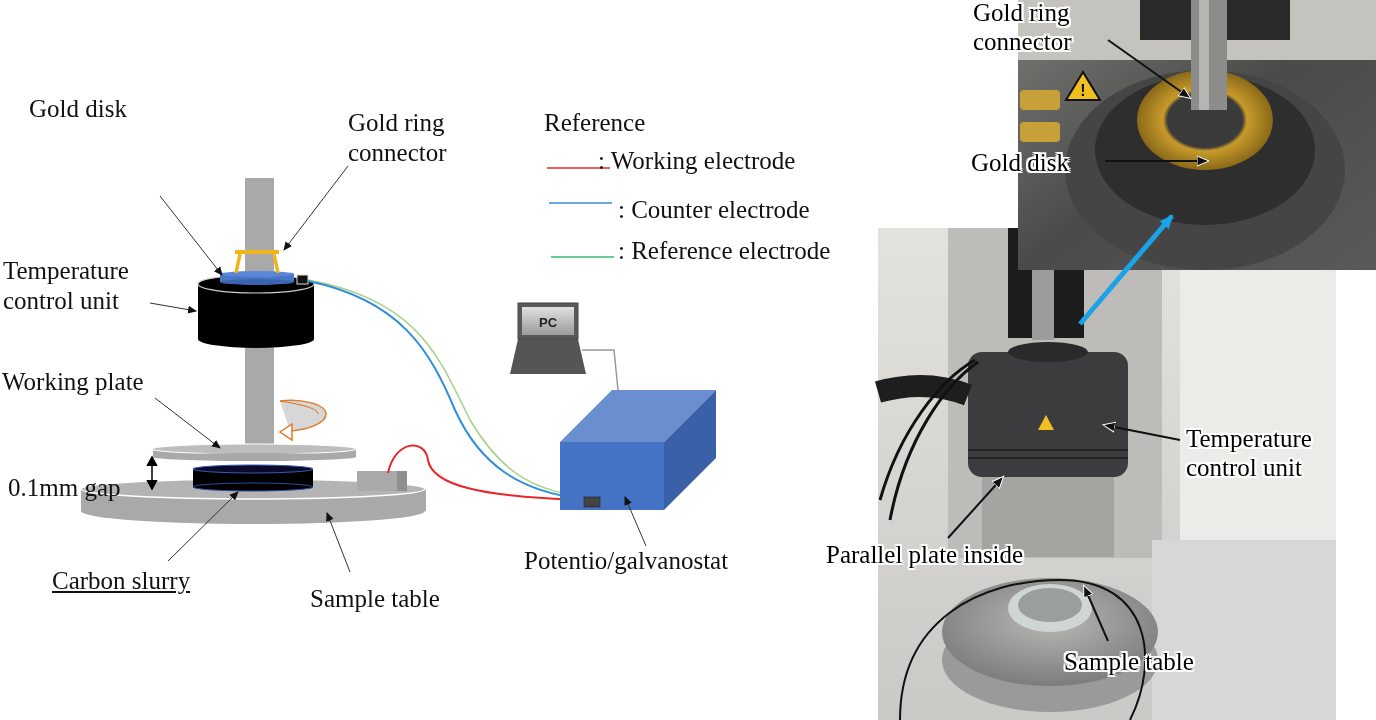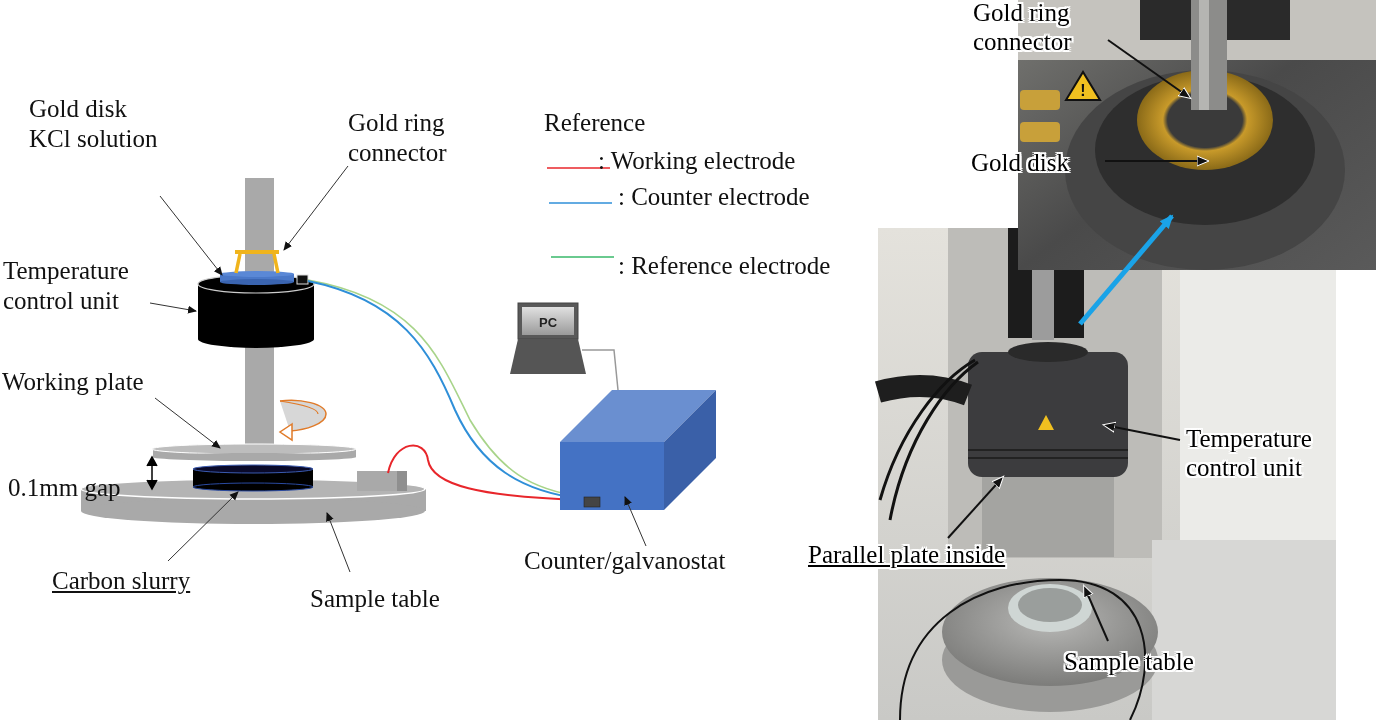--- a/index.html
+++ b/index.html
@@ -185,50 +185,49 @@
 
   <line x1="1108" y1="40" x2="1190" y2="98" stroke="#111" stroke-width="2" marker-end="url(#arrowWhite)"></line>
   <line x1="1105" y1="161" x2="1208" y2="161" stroke="#111" stroke-width="2" marker-end="url(#arrowWhite)"></line>
   <line x1="1180" y1="440" x2="1104" y2="425" stroke="#111" stroke-width="2" marker-end="url(#arrowWhite)"></line>
   <line x1="948" y1="538" x2="1003" y2="477" stroke="#111" stroke-width="2" marker-end="url(#arrowWhite)"></line>
   <line x1="1108" y1="641" x2="1084" y2="586" stroke="#111" stroke-width="2" marker-end="url(#arrowWhite)"></line>
 </svg>
 
 <div class="lbl" style="left:29px;top:94px;">
   <div>Gold disk</div>
-  <div>KCl solution</div>
 </div>
 
 <div class="lbl" style="left:348px;top:108px;">
   <div>Gold ring</div>
   <div>connector</div>
 </div>
 
 <div class="lbl" style="left:3px;top:256px;">
   <div>Temperature</div>
   <div>control unit</div>
 </div>
 
 <div class="lbl" style="left:2px;top:367px;">Working plate</div>
 <div class="lbl" style="left:8px;top:473px;">0.1mm gap</div>
 <div class="lbl" style="left:52px;top:566px;text-decoration:underline;">Carbon slurry</div>
 <div class="lbl" style="left:310px;top:584px;">Sample table</div>
-<div class="lbl" style="left:524px;top:546px;">Counter/galvanostat</div>
+<div class="lbl" style="left:524px;top:546px;">Potentio/galvanostat</div>
 
 <div>
   <div class="lbl" style="left:544px;top:108px;">Reference</div>
   <div class="lbl" style="left:598px;top:146px;">: Working electrode</div>
-  <div class="lbl" style="left:618px;top:182px;">: Counter electrode</div>
-  <div class="lbl" style="left:618px;top:251px;">: Reference electrode</div>
+  <div class="lbl" style="left:618px;top:195px;">: Counter electrode</div>
+  <div class="lbl" style="left:618px;top:236px;">: Reference electrode</div>
 </div>
 
 <div class="photo-lbl" style="left:973px;top:-2px;">
   <div>Gold ring</div>
   <div>connector</div>
 </div>
 <div class="photo-lbl" style="left:971px;top:148px;">Gold disk</div>
 
 <div class="photo-lbl" style="left:1186px;top:424px;">
   <div>Temperature</div>
   <div>control unit</div>
 </div>
-<div class="photo-lbl" style="left:808px;top:540px;text-decoration:underline;">Parallel plate inside</div>
+<div class="photo-lbl" style="left:826px;top:540px;">Parallel plate inside</div>
 <div class="photo-lbl" style="left:1064px;top:647px;">Sample table</div>
 
 </body></html>

